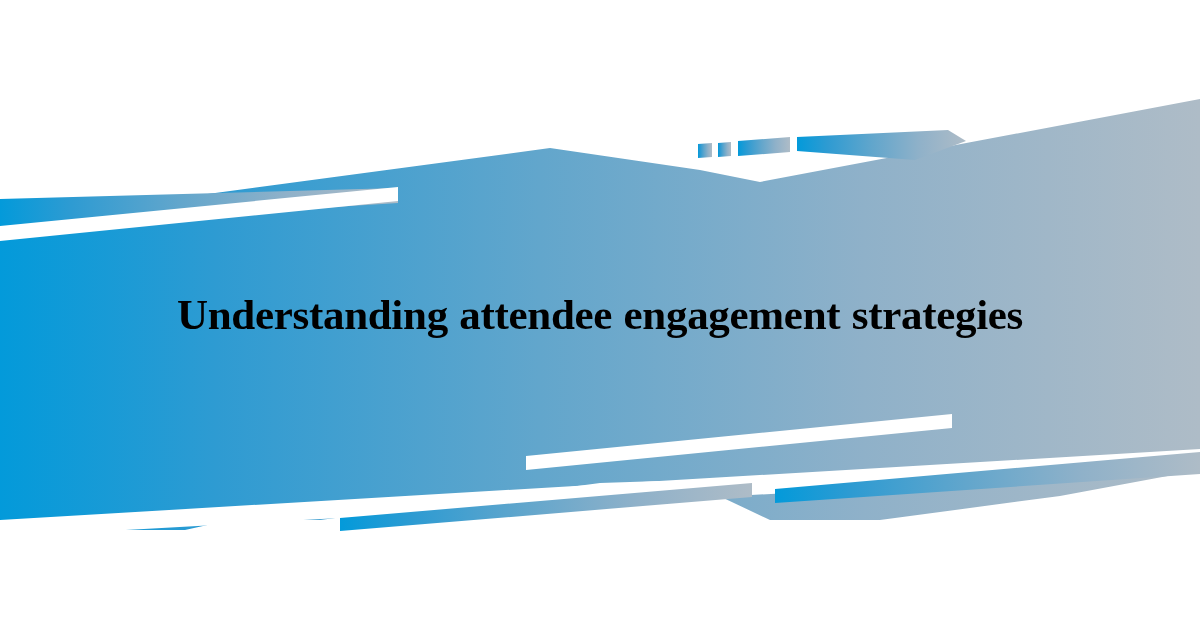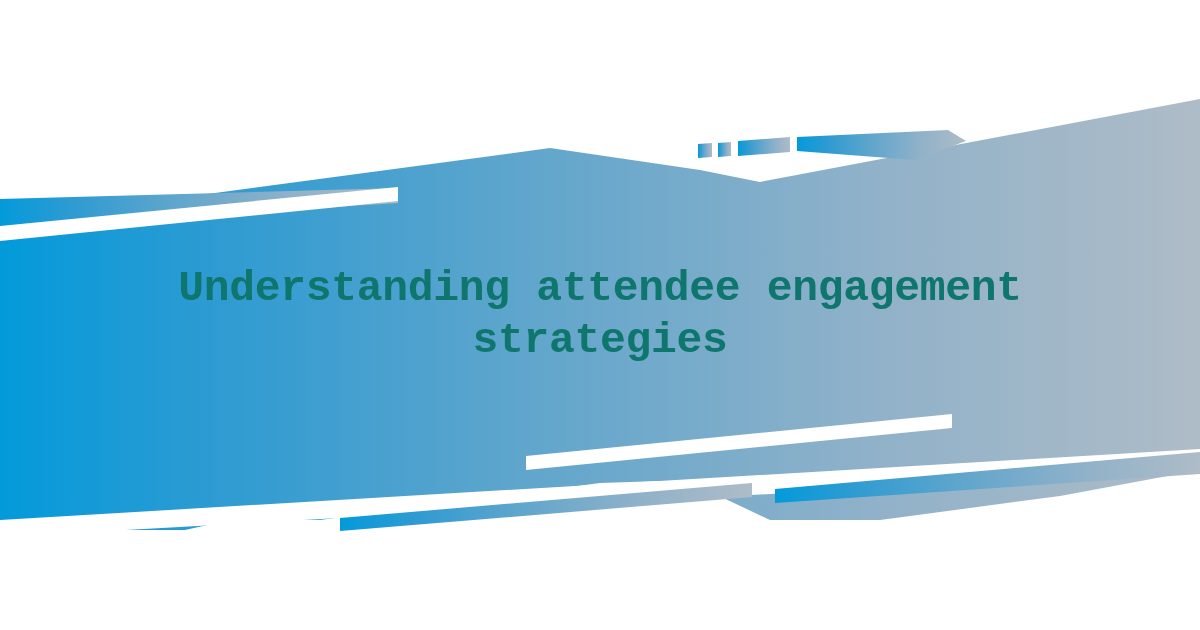--- a/index.html
+++ b/index.html
@@ -35,26 +35,26 @@
     display: flex;
     align-items: center;
     justify-content: center;
     pointer-events: none;
   }
   #banner-title {
     width: 860px;
     margin: 4px;
     padding: 0;
     text-align: center;
-    font-family: Liberation Mono, monospace;
+    font-family: Liberation Serif, serif;
     font-size: 43px;
     font-weight: 700;
     line-height: 1.22;
     letter-spacing: -0.3px;
-    color: #0f766e;
+    color: #000000;
     word-spacing: 1px;
   }
 </style>
 </head>
 <body>
 
 <div id="banner">
 
   <svg id="banner-art" viewBox="0 0 1200 630" xmlns="http://www.w3.org/2000/svg" aria-hidden="true">
 

